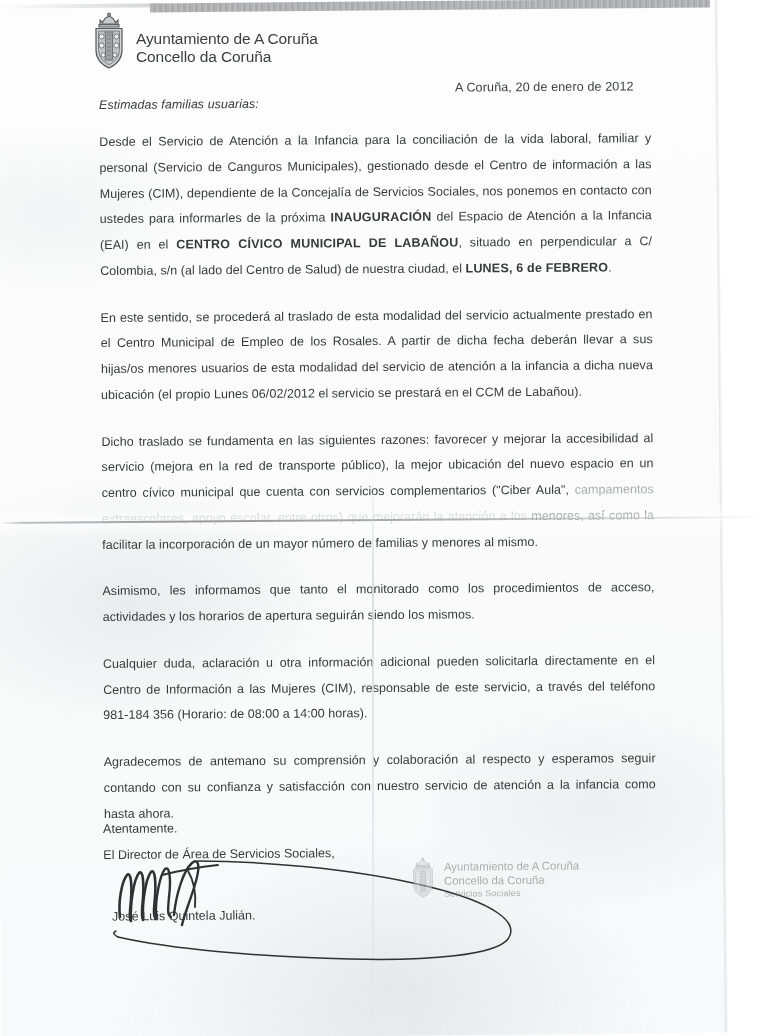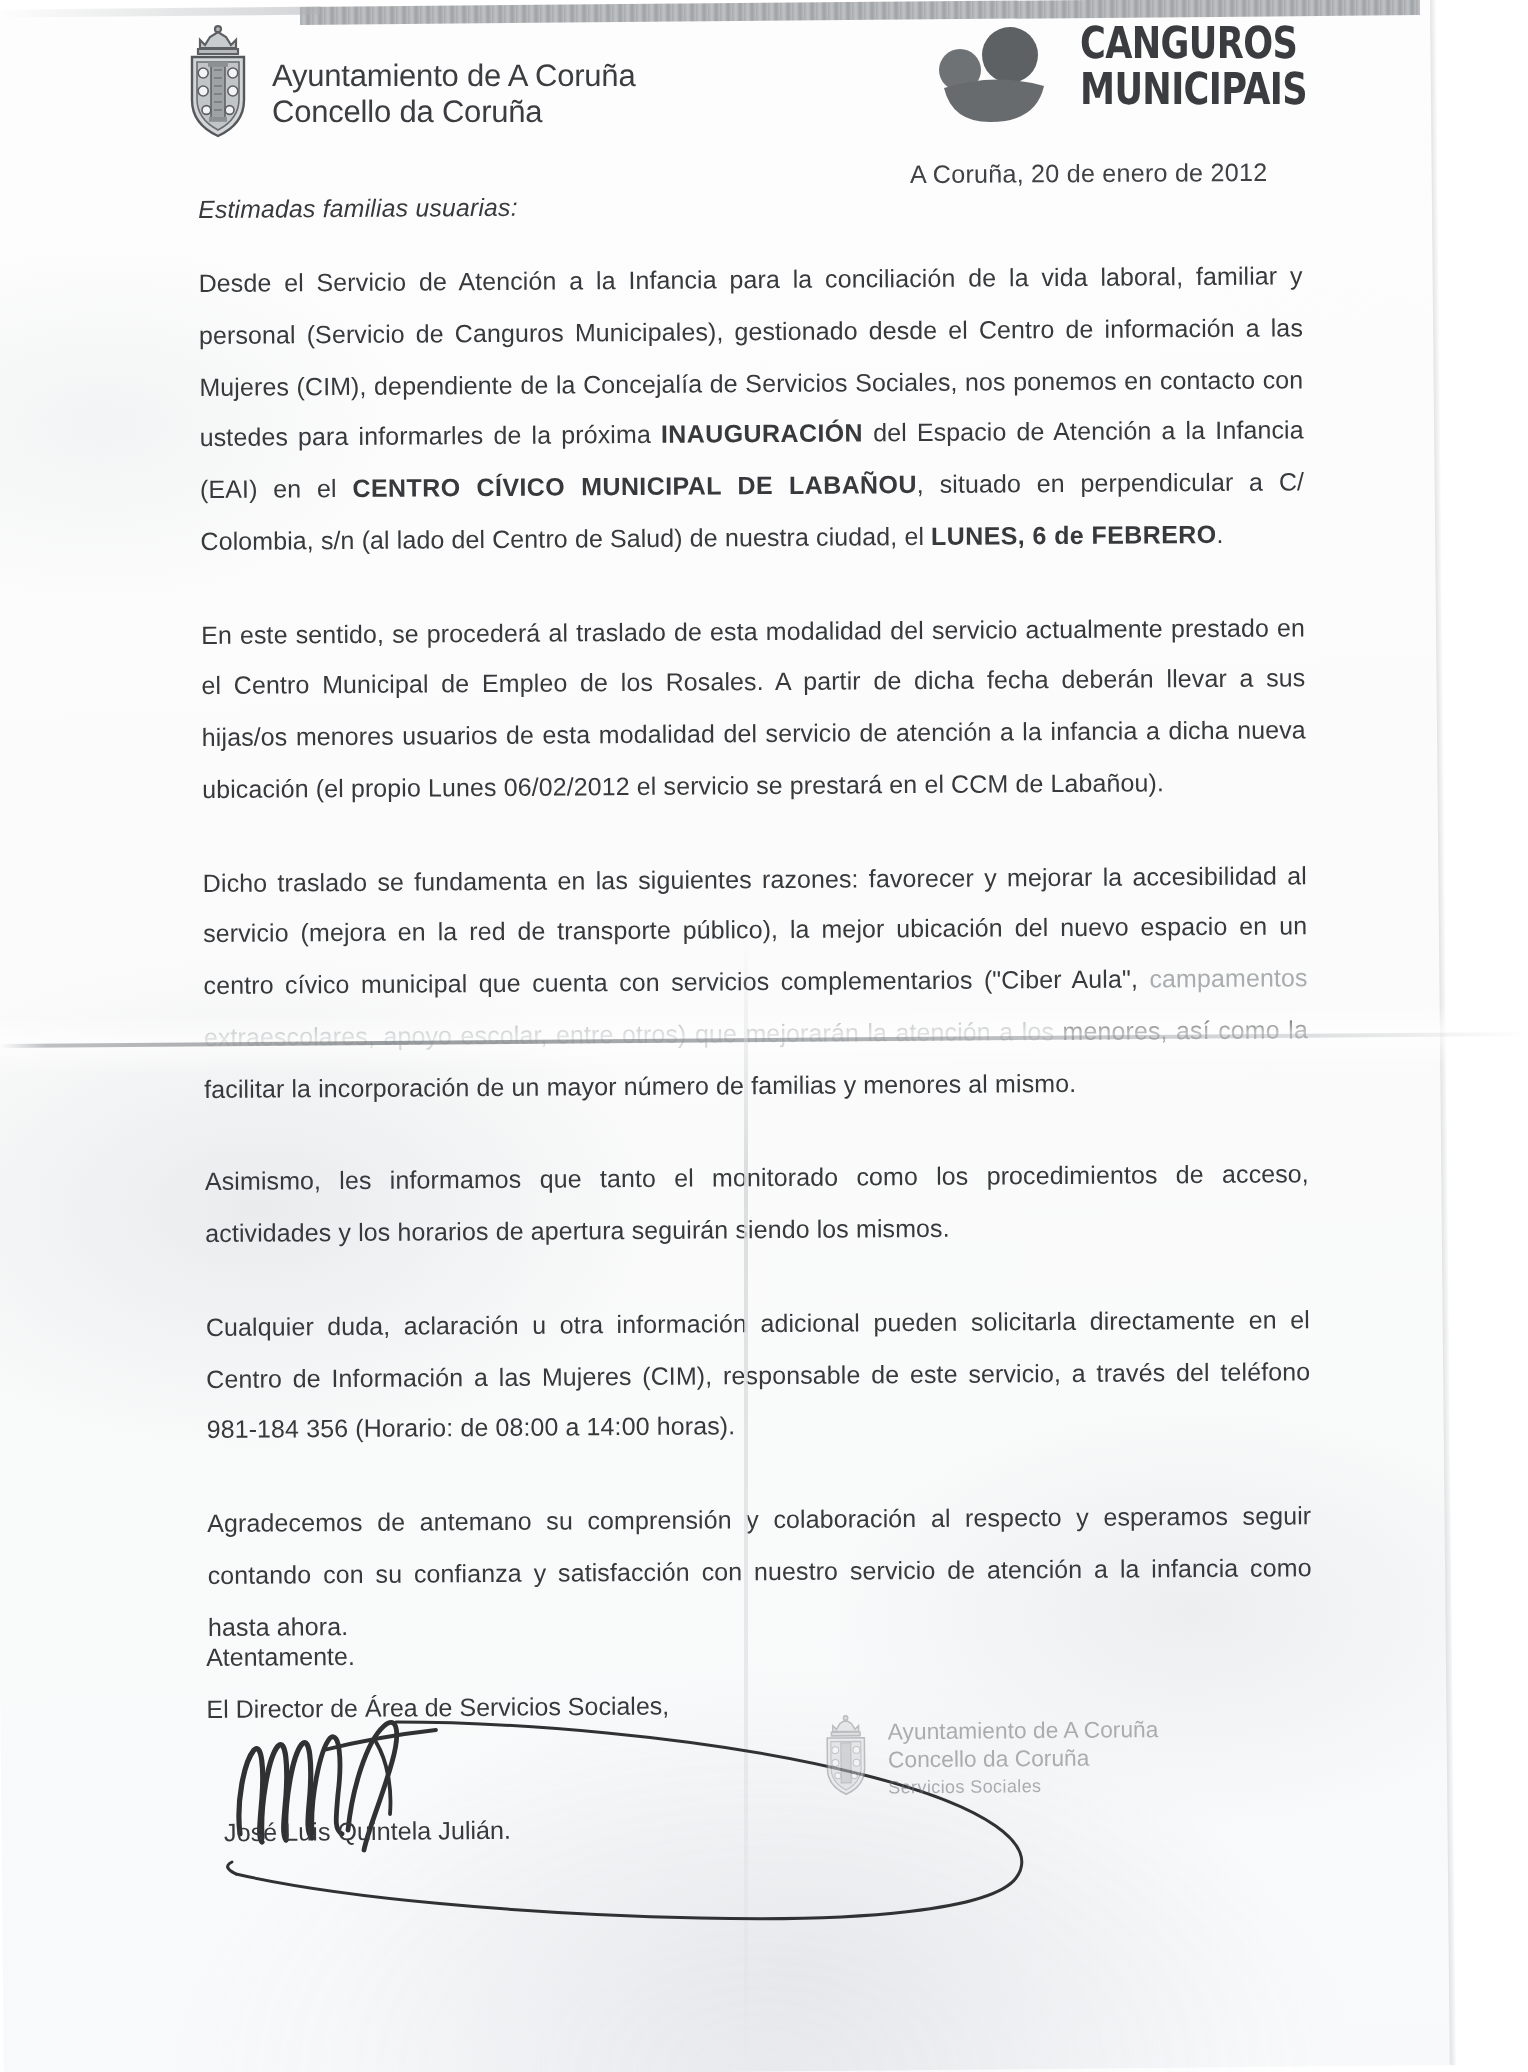--- a/index.html
+++ b/index.html
@@ -313,33 +313,20 @@
             <circle cx="26.8" cy="43" r="2.2" fill="#f2f3f4" stroke="#5d6063" stroke-width=".8"></circle>
           </g>
         </svg>
       </span>
       <div class="names">
         <div class="line1">Ayuntamiento de A Coruña</div>
         <div class="line2">Concello da Coruña</div>
       </div>
     </div>
 
-    <div id="brand-right">
-      <span id="kang-mark">
-        <svg width="66" height="52" viewBox="0 0 66 52">
-          <circle cx="16" cy="23" r="10.5" fill="#6f7275"></circle>
-          <circle cx="41" cy="15.5" r="14" fill="#5e6164"></circle>
-          <path d="M8 32 Q33 24 58 31 Q54 49 31 49 Q12 49 8 32 Z" fill="#686b6e"></path>
-        </svg>
-      </span>
-      <div id="kang-text">
-        <div>CANGUROS</div>
-        <div>MUNICIPAIS</div>
-      </div>
-    </div>
 
   </div>
 
   <div id="date">A Coruña, 20 de enero de 2012</div>
 
   <div id="body">
 
     <div class="salutation">Estimadas familias usuarias:</div>
 
     <p class="para"><span>Desde el Servicio de Atención a la Infancia para la conciliación de la vida laboral, familiar y personal (Servicio de Canguros Municipales), gestionado desde el Centro de información a las Mujeres (CIM), dependiente de la Concejalía de Servicios Sociales, nos ponemos en contacto con ustedes para  informarles de la próxima </span><b>INAUGURACIÓN</b><span> del Espacio de Atención a la Infancia (EAI) en el </span><b>CENTRO CÍVICO MUNICIPAL DE LABAÑOU</b><span>, situado en perpendicular a C/ Colombia, s/n (al lado del Centro de Salud) de nuestra ciudad, el </span><b>LUNES, 6 de FEBRERO</b><span>.</span></p>

